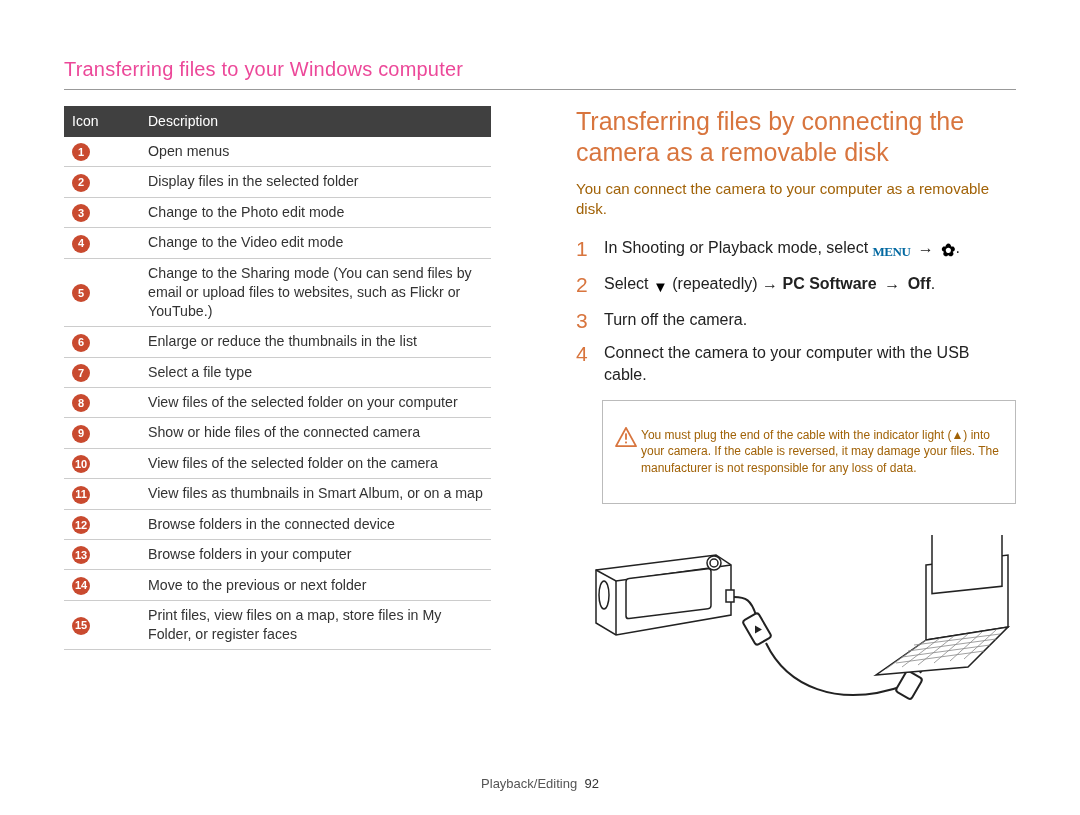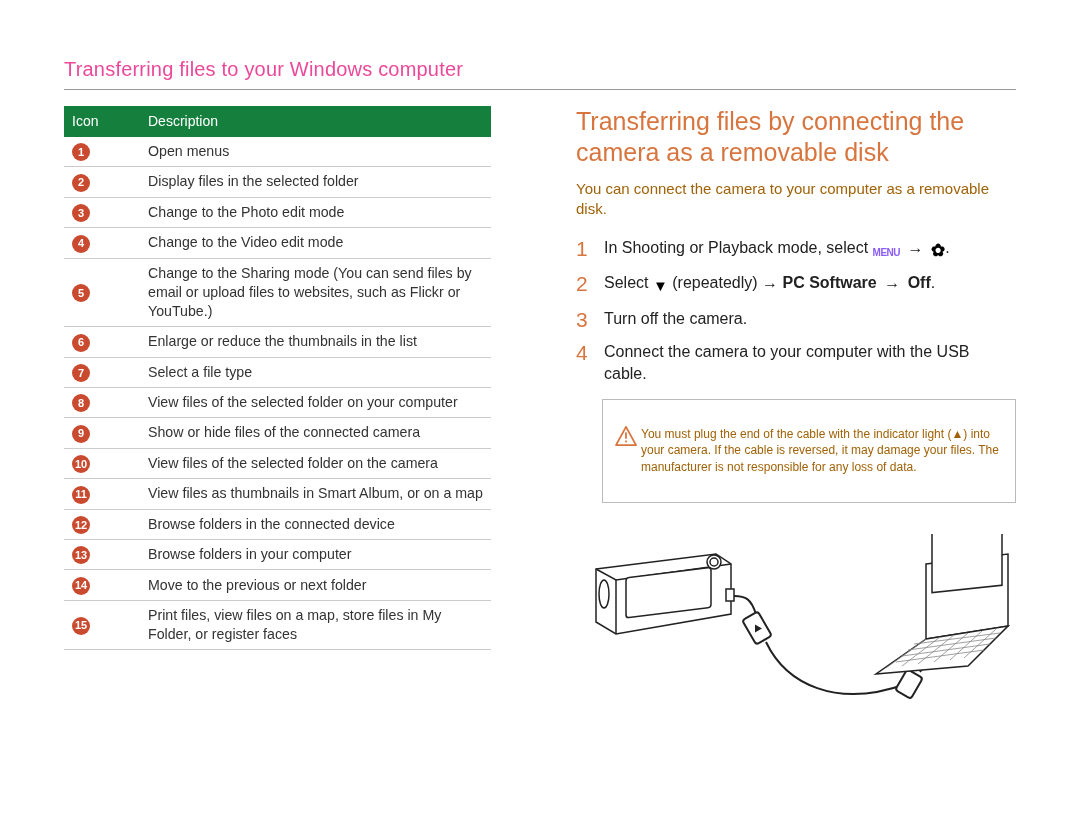--- a/index.html
+++ b/index.html
@@ -34,21 +34,21 @@
   }
   .col-left { width: 450px; }
   .col-right { flex: 1; margin-left: 41px; }
   table.icon-table {
     border-collapse: collapse;
     width: 100%;
     font-size: 14.2px;
     line-height: 1.35;
   }
   table.icon-table thead th {
-    background: #15803d;
+    background: #404040;
     color: #fff;
     font-weight: 400;
     text-align: left;
     padding: 6px 8px;
     font-size: 14px;
   }
   table.icon-table thead th:first-child { width: 60px; }
   table.icon-table tbody td {
     border-bottom: 1px solid #ccc;
     padding: 5px 8px;
@@ -106,24 +106,24 @@
     font-weight: 300;
   }
   .inline-icon {
     display: inline-flex;
     align-items: center;
     justify-content: center;
     vertical-align: -3px;
     font-weight: 700;
   }
   .icon-menu {
-    font-family: Liberation Sans, sans-serif;
-    font-size: 10px;
+    font-family: Liberation Serif, serif;
+    font-size: 13px;
     letter-spacing: -0.5px;
-    color: #8b5cf6;
+    color: #0369a1;
     font-weight: 900;
   }
   .icon-gear {
     font-size: 17px;
     line-height: 1;
     color: #000;
   }
   .icon-down {
     font-size: 15px;
     color: #000;
@@ -322,13 +322,16 @@
               <line x1="392" y1="99" x2="358" y2="128"></line>
               <line x1="406" y1="97" x2="374" y2="126"></line>
               <line x1="420" y1="95" x2="388" y2="124"></line>
             </g>
           </g>
         </svg>
       </div>
     </div>
   </div>
 
+  <div class="footer">
+    <span>Playback/Editing</span>&nbsp;&nbsp;<span class="pg">92</span>
+  </div>
 </div>
 
 </body></html>

